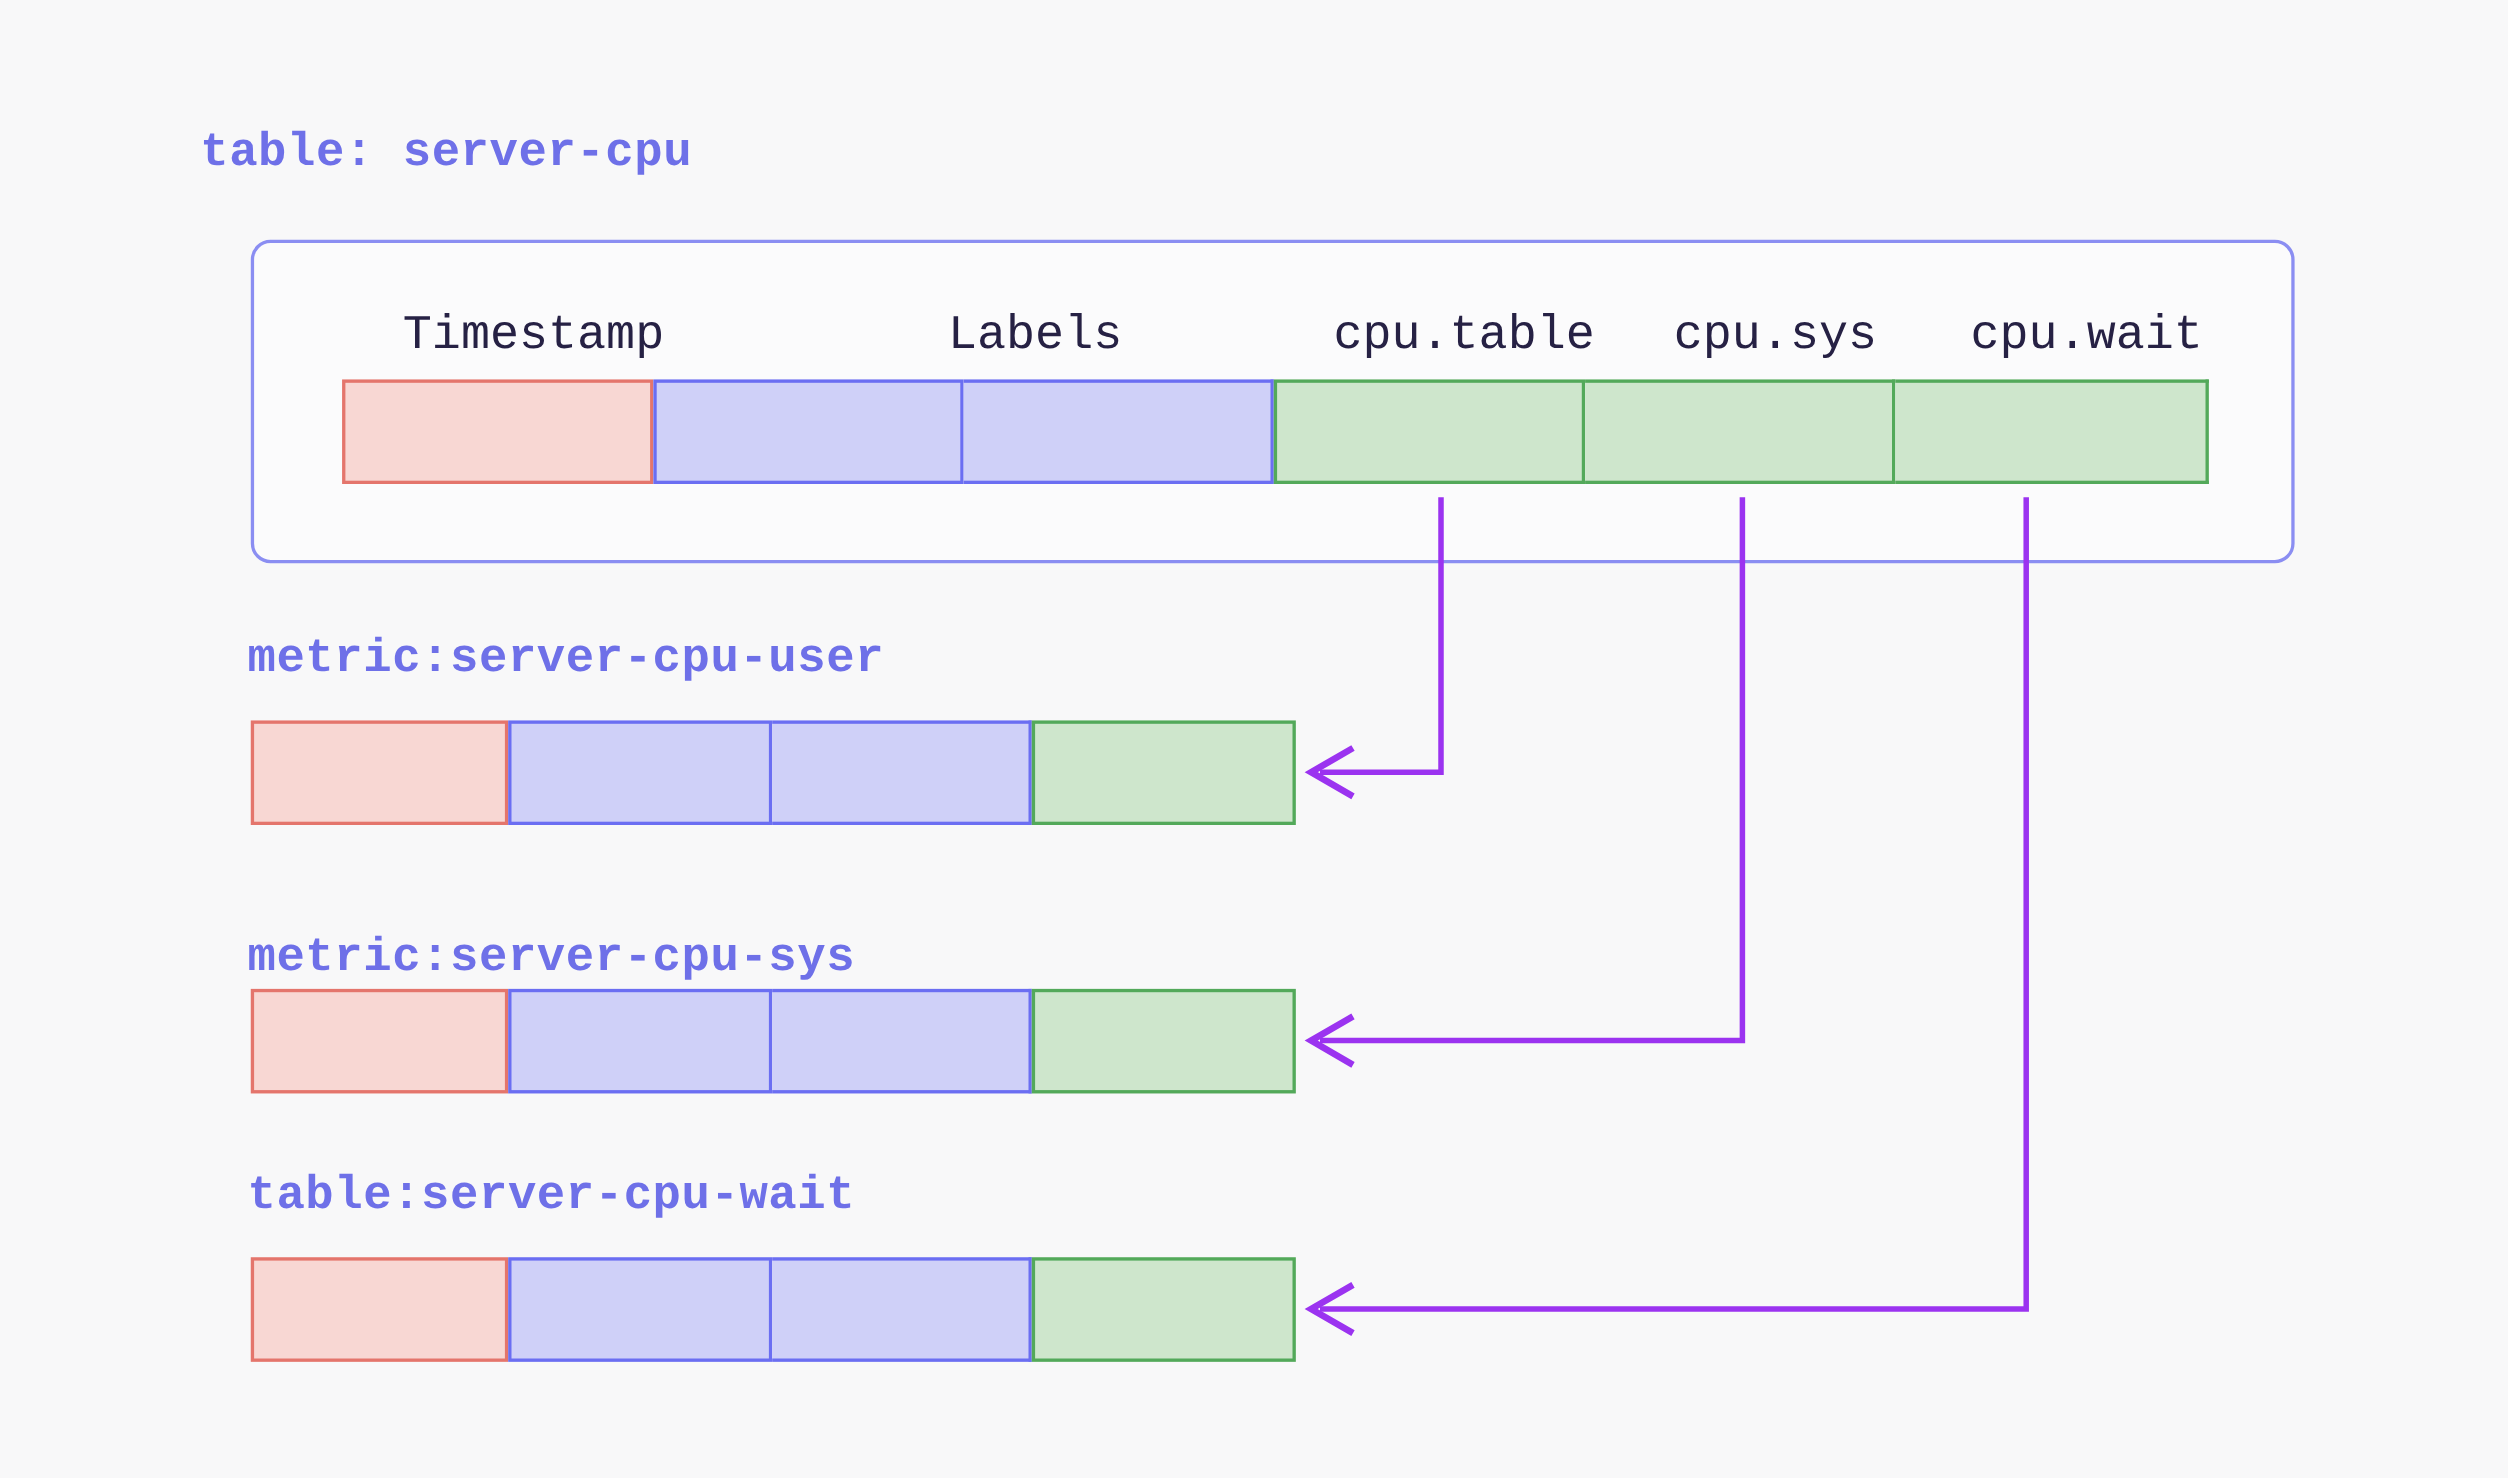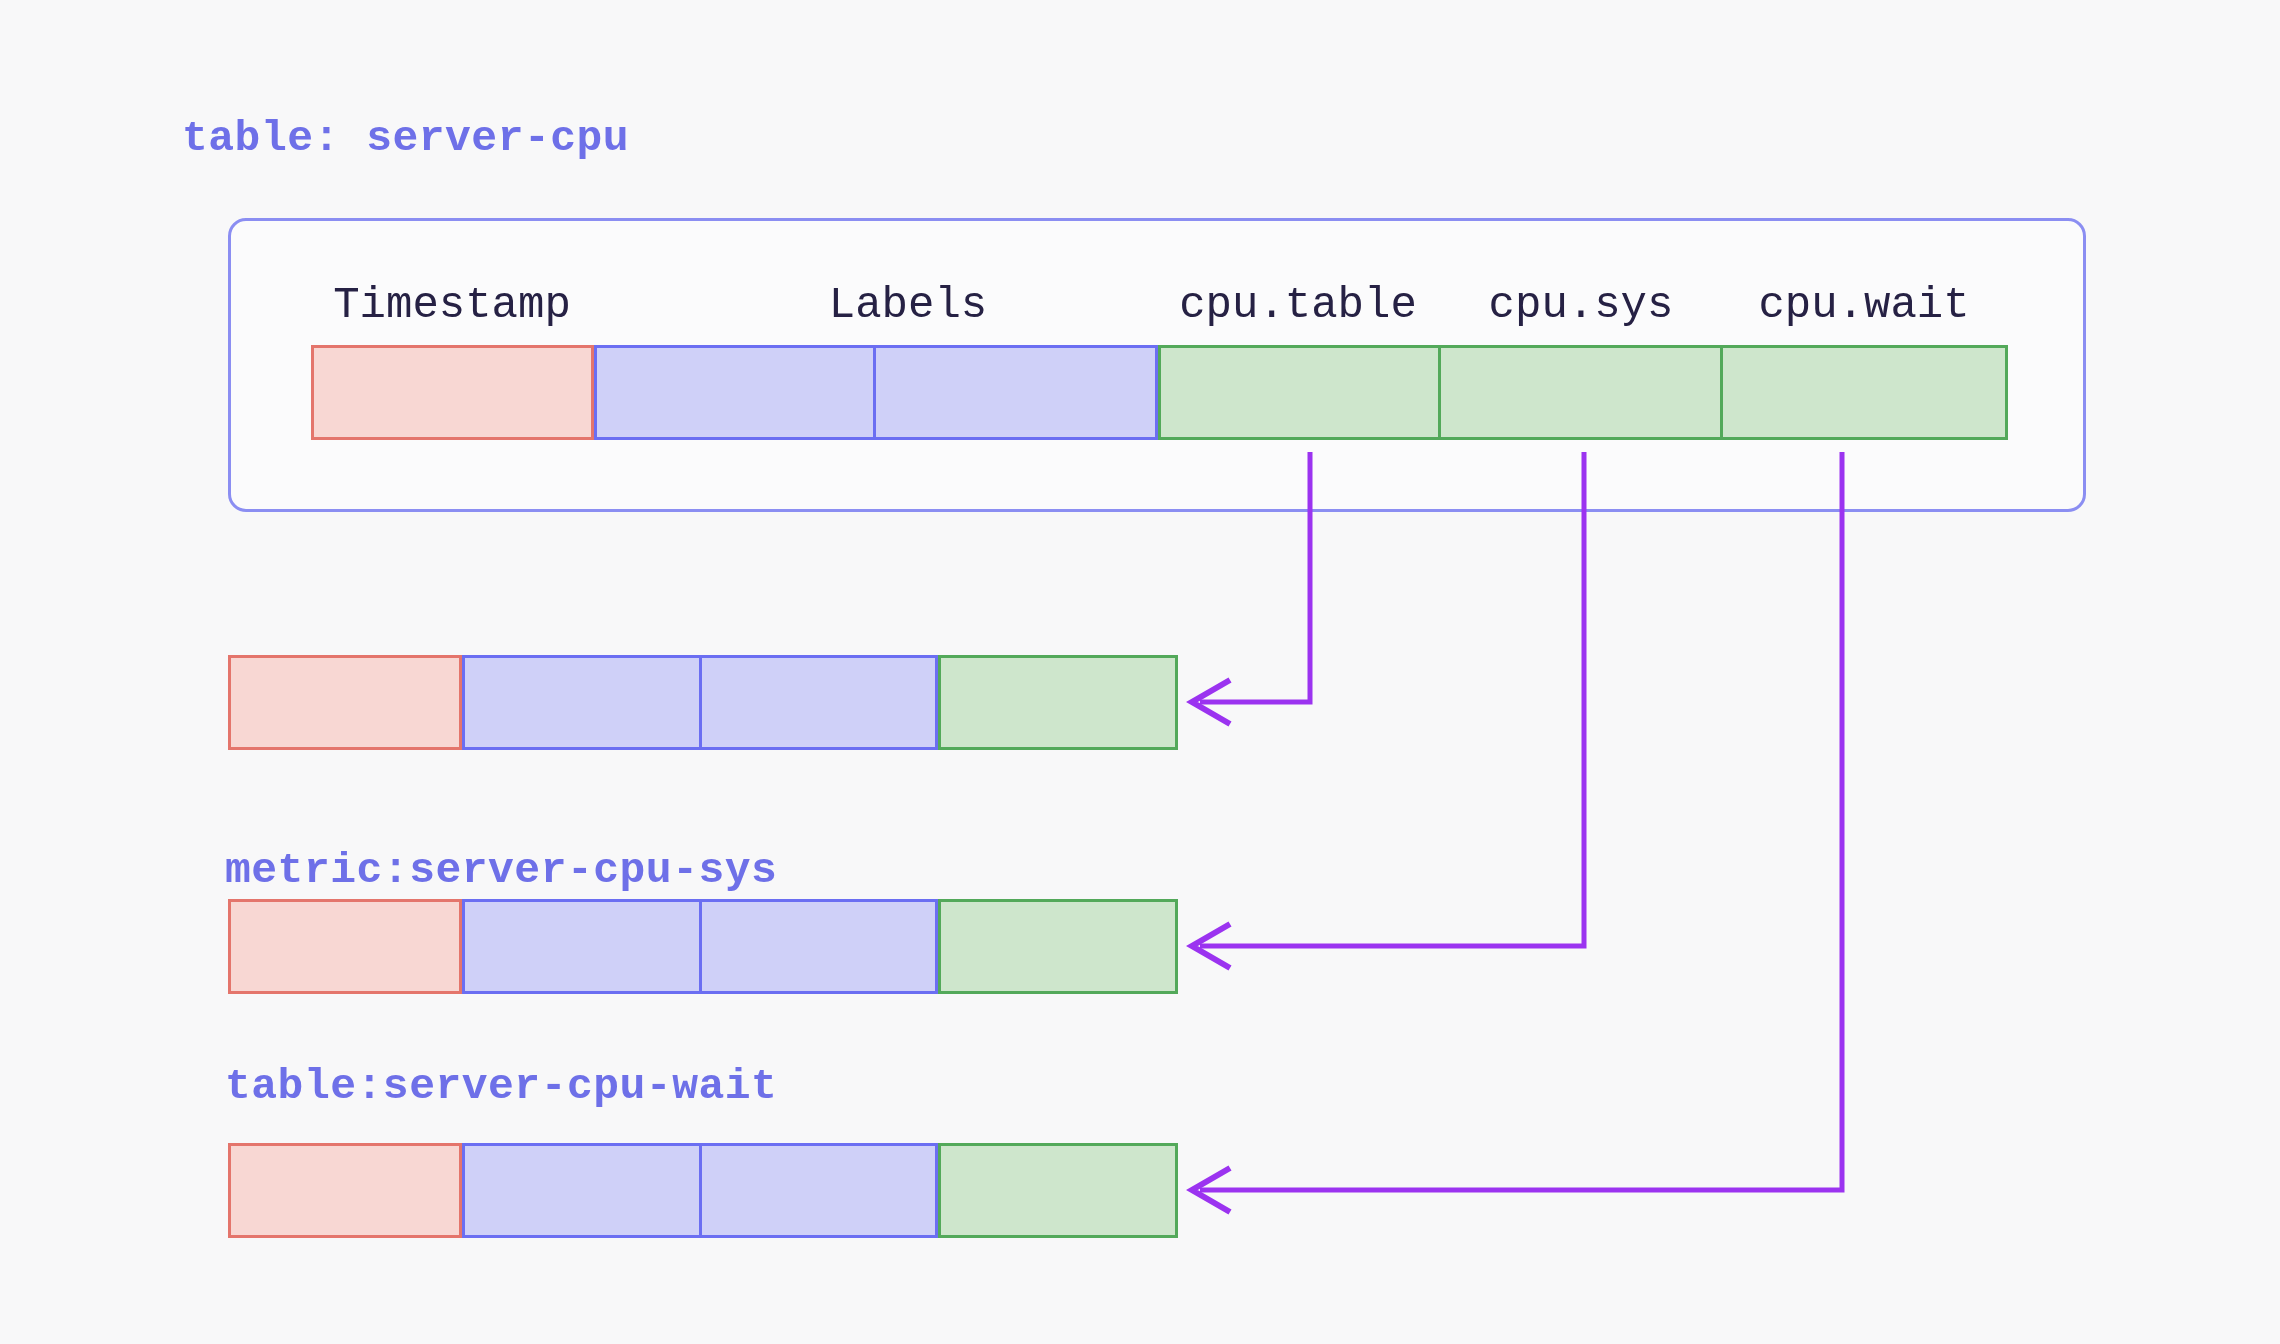--- a/index.html
+++ b/index.html
@@ -42,20 +42,21 @@
   }
 
   .col-header{
     position:absolute;
     top:280px;
     transform:translateX(-50%);
     color:var(--ink);
     font-size:44px;
     font-weight:400;
     white-space:nowrap;
+    margin-left:33px;
   }
   .h0{left:452px;} .h1{left:908px;} .h2{left:1298px;} .h3{left:1581px;} .h4{left:1864px;}
 
   .cell{position:absolute;height:95px;}
   .cell.ts{background:var(--ts-fill);border:3px solid var(--ts-border);}
   .cell.lb{background:var(--lb-fill);border:3px solid var(--lb-border);}
   .cell.val{background:var(--val-fill);border:3px solid var(--val-border);}
   .cell.no-left{border-left:none;}
 
   
@@ -97,20 +98,21 @@
 
   <div class="trow">
     <div class="cell ts  t-ts"></div>
     <div class="cell lb  t-lb1"></div>
     <div class="cell lb  t-lb2 no-left"></div>
     <div class="cell val t-v1"></div>
     <div class="cell val t-v2 no-left"></div>
     <div class="cell val t-v3 no-left"></div>
   </div>
 
+  <div class="section-title title-m0">metric:server-cpu-user</div>
   <div class="mrow0">
     <div class="cell ts  m-ts"></div>
     <div class="cell lb  m-lb1"></div>
     <div class="cell lb  m-lb2 no-left"></div>
     <div class="cell val m-gv"></div>
   </div>
 
   <div class="section-title title-m1">metric:server-cpu-sys</div>
   <div class="mrow1">
     <div class="cell ts  m-ts"></div>

